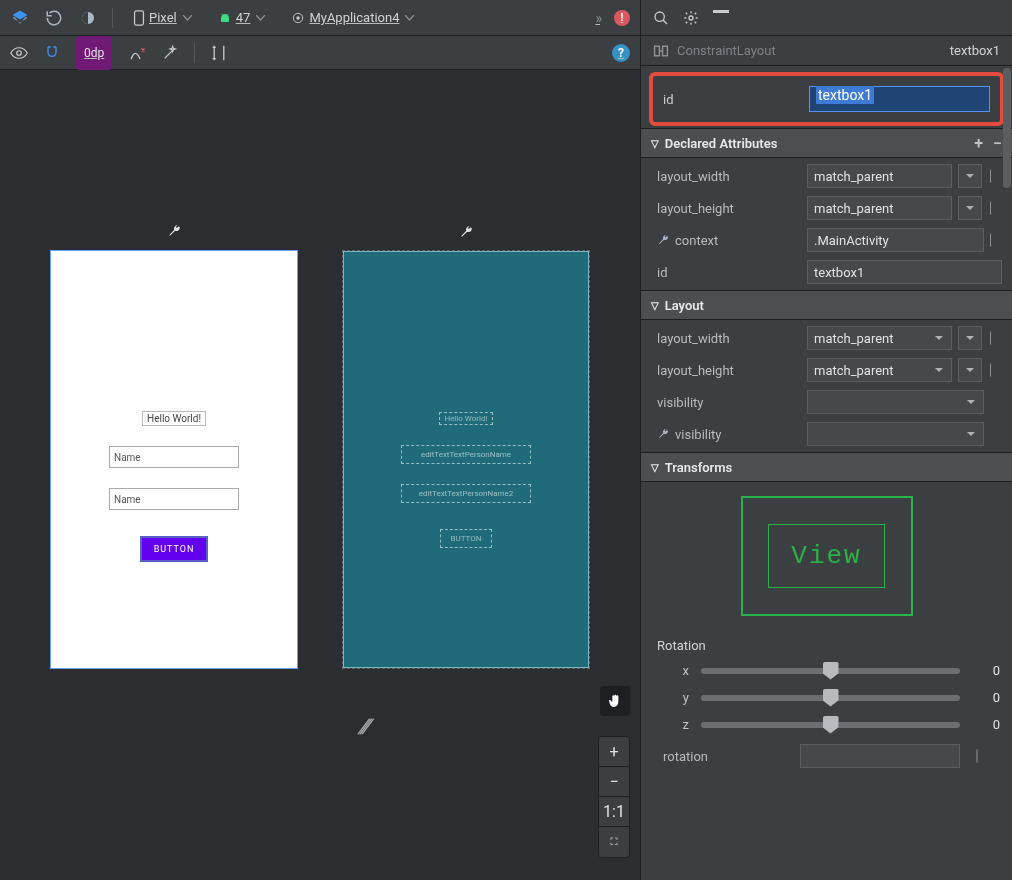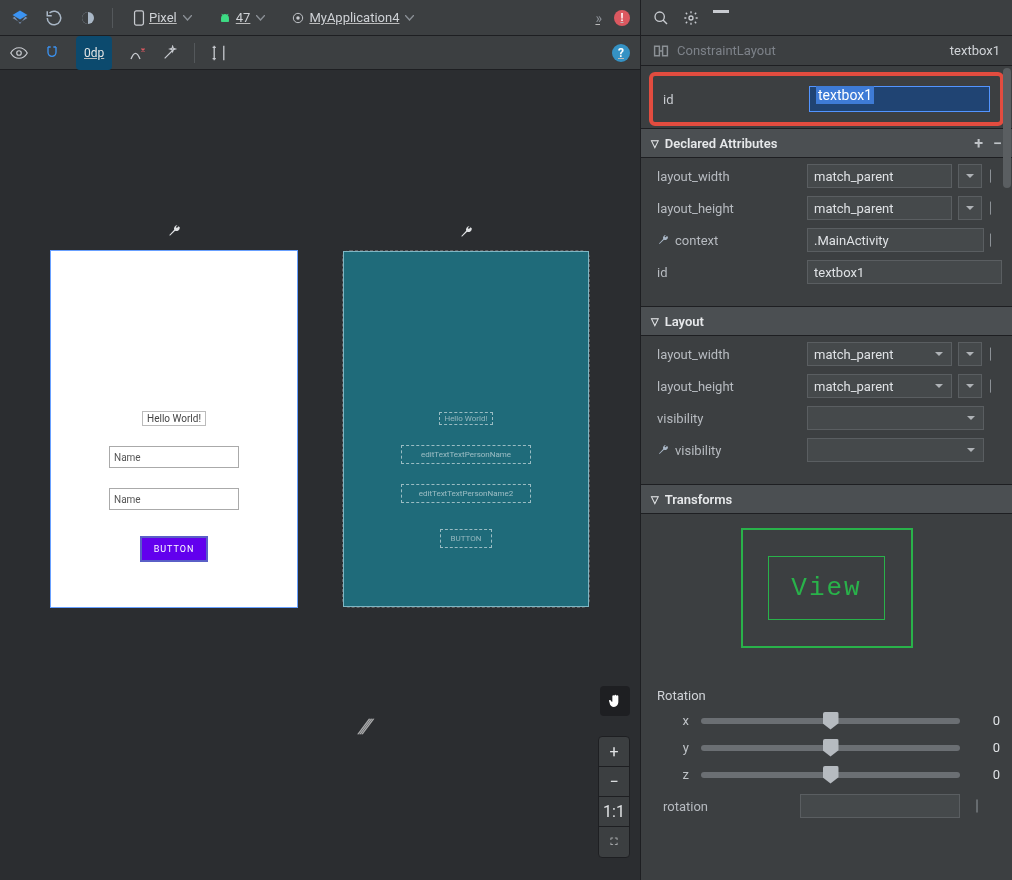--- a/index.html
+++ b/index.html
@@ -11,28 +11,28 @@
   .left-toolbar { height: 36px; display: flex; align-items: center; gap: 14px; padding: 0 10px; background: #3c3f41; border-bottom: 1px solid #1e1f22; }
   .tb-icon { width: 20px; height: 20px; display: inline-flex; align-items: center; justify-content: center; color: #a9b7c6; }
   .chip { display: flex; align-items: center; gap: 4px; padding: 2px 6px; border-radius: 4px; color: #cfd2d6; }
   .chip svg { flex-shrink: 0; }
   .chip .caret { margin-left: 2px; }
   .spacer { flex: 1; }
   .warn-dot { width: 16px; height: 16px; border-radius: 50%; background: #db5860; color: #fff; font-weight: 700; font-size: 11px; display: flex; align-items: center; justify-content: center; }
   .chevrons { color: #8a8f95; font-size: 14px; letter-spacing: -2px; }
 
   .left-subbar { height: 34px; display: flex; align-items: center; gap: 16px; padding: 0 10px; background: #3c3f41; border-bottom: 1px solid #1e1f22; }
-  .pill { background: #0c4a6e; border-radius: 4px; padding: 10px 8px; font-size: 12px; color: #e6e6e6; }
+  .pill { background: #701a75; border-radius: 4px; padding: 10px 8px; font-size: 12px; color: #e6e6e6; }
   .subbar-icon { color: #a9b7c6; }
   .help-dot { width: 18px; height: 18px; border-radius: 50%; background: #3592c4; color: #fff; font-size: 12px; font-weight: 700; display: flex; align-items: center; justify-content: center; margin-left: auto; }
 
   .canvas-area { flex: 1; position: relative; background: #2b2d30; overflow: hidden; }
   .canvas-inner { position: absolute; inset: 0; display: flex; justify-content: center; gap: 44px; padding-top: 180px; }
 
-  .device { width: 248px; height: 358px; position: relative; border-radius: 8px; }
+  .device { width: 248px; height: 419px; position: relative; }
   .wrench { position: absolute; top: -26px; left: 50%; transform: translateX(-50%); color: #e0e2e4; }
   .device.design .screen { width: 100%; height: 100%; background: #fff; border: 1px solid #68a0ff; }
   .device.blueprint { border: 1px dashed rgba(255,255,255,.25); }
   .blueprint .screen { width: 100%; height: 100%; background: #1f6b7a; border: 1px solid #7fb6c3; }
 
   .ui-col { display: flex; flex-direction: column; align-items: center; gap: 20px; padding-top: 160px; }
   .hello { font-size: 10px; color: #444; border: 1px solid #bbb; padding: 1px 4px; }
   .field { width: 130px; height: 22px; border: 1px solid #aaa; font-size: 10px; color: #555; padding: 0 4px; display: flex; align-items: center; background: #fff; }
   .btn { background: #6200EE; color: #fff; font-size: 9px; letter-spacing: 1px; padding: 6px 12px; border: 2px solid #5a5fc7; margin-top: 6px; }
 
@@ -58,34 +58,34 @@
 
   .highlight-row { margin: 6px 8px 2px 8px; border: 4px solid #e24c3f; border-radius: 6px; padding: 10px 10px; display: flex; align-items: center; gap: 16px; }
   .highlight-row label { width: 130px; color: #c8cbd0; }
   .hl-input { flex: 1; height: 26px; background: #204473; border: 1px solid #5294ff; color: #fff; padding: 0 6px; font-size: 14px; }
   .hl-input span { background: #3e7bd6; padding: 1px 2px; }
 
   .sect-head { height: 30px; display: flex; align-items: center; padding: 0 10px; background: #4b4f52; gap: 6px; color: #e6e8ea; font-weight: 600; border-top: 1px solid #1e1f22; border-bottom: 1px solid #1e1f22; }
   .sect-head .caret { font-size: 10px; }
   .sect-head .plusminus { margin-left: auto; display: flex; gap: 10px; color: #bfc3c7; font-size: 16px; }
 
-  .prop-list { padding: 4px 10px 20px 10px; display: flex; flex-direction: column; gap: 4px; position: relative; }
+  .prop-list { padding: 4px 10px 4px 10px; display: flex; flex-direction: column; gap: 4px; position: relative; }
   .prop-row { display: grid; grid-template-columns: 150px 1fr 26px 12px; gap: 6px; align-items: center; height: 28px; }
   .prop-row.no-extras { grid-template-columns: 150px 1fr; }
   .prop-label { color: #b7bbc0; display: flex; align-items: center; gap: 6px; padding-left: 6px; }
   .prop-val  { height: 24px; background: #45494b; border: 1px solid #5a5e61; color: #dfe2e5; padding: 0 6px; display: flex; align-items: center; font-size: 13px; position: relative; }
   .prop-val.dd::after { content: ""; position: absolute; right: 8px; top: 9px; border: 4px solid transparent; border-top-color: #aeb2b6; }
   .dd-btn { width: 24px; height: 24px; background: #45494b; border: 1px solid #5a5e61; display: flex; align-items: center; justify-content: center; }
   .dd-btn::after { content: ""; border: 4px solid transparent; border-top-color: #aeb2b6; margin-top: 4px; }
   .pipe { color: #8c9196; text-align: center; }
   .scroll-track { position: absolute; right: 0; top: 68px; bottom: 10px; width: 10px; }
   .scroll-thumb { position: absolute; right: 1px; top: 0; width: 8px; height: 120px; background: #5a5e61; border-radius: 4px; }
 
   .transforms-box { padding: 14px 12px 4px 12px; }
-  .view-frame { width: 172px; height: 120px; margin: 0 auto 40px auto; border: 2px solid #29b24a; display: flex; align-items: center; justify-content: center; }
+  .view-frame { width: 172px; height: 120px; margin: 0 auto 22px auto; border: 2px solid #29b24a; display: flex; align-items: center; justify-content: center; }
   .view-inner { border: 1px solid #29b24a; padding: 16px 22px; color: #29b24a; font-size: 26px; letter-spacing: 2px; font-family: "Courier New", monospace; }
 
   .rot-title { color: #d0d3d7; margin: 0 0 10px 4px; }
   .slider-row { display: grid; grid-template-columns: 36px 1fr 28px; align-items: center; gap: 12px; margin-bottom: 12px; }
   .slider-row .ax { text-align: right; color: #bfc3c7; }
   .slider { position: relative; height: 6px; background: #6b6f73; border-radius: 3px; }
   .slider .thumb { position: absolute; top: -6px; left: 50%; transform: translateX(-50%); width: 16px; height: 18px; background: #b6bbc0; clip-path: polygon(0 0,100% 0,100% 65%,50% 100%,0 65%); border-radius: 2px; }
   .sv { text-align: right; color: #dfe2e5; }
 
   .rot-bottom { display: grid; grid-template-columns: 1fr 160px 26px; gap: 10px; align-items: center; padding: 0 4px 6px 4px; }

